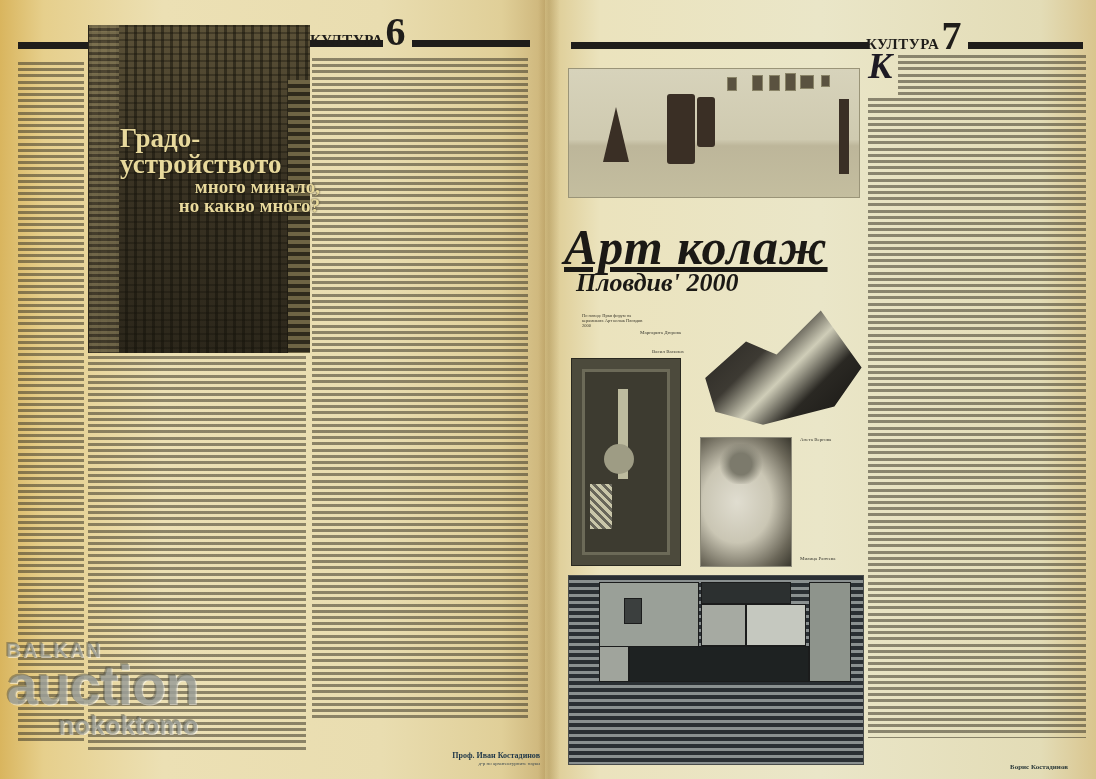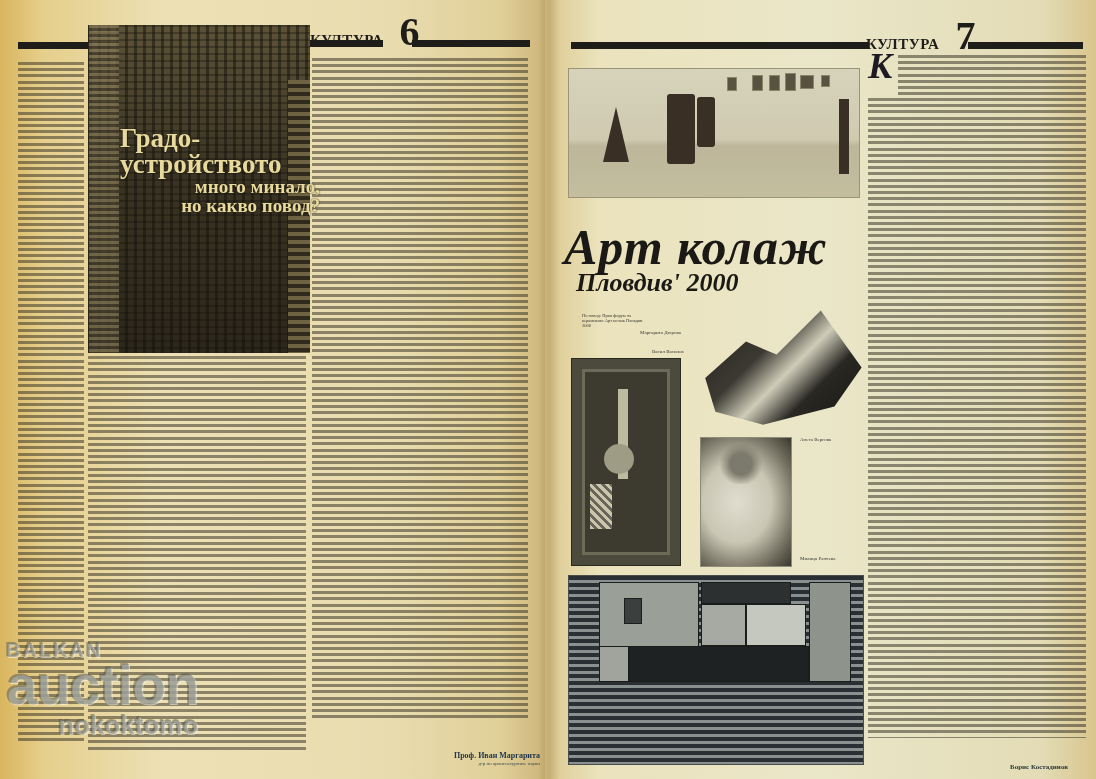--- a/index.html
+++ b/index.html
@@ -19,21 +19,21 @@
     position: absolute; left: 545px; top: 0; width: 551px; height: 779px;
     background: linear-gradient(90deg, #dcc98f 0%, #ebe3bd 10%, #eae6c8 50%, #e3dcb6 90%, #d9c58e 100%);
   }
   .gutter {
     position: absolute; left: 538px; top: 0; width: 22px; height: 779px;
     background: linear-gradient(90deg, rgba(170,140,70,0.0), rgba(150,120,60,0.35), rgba(170,140,70,0.0));
   }
   
   .rule { position: absolute; height: 7px; background: #1f1d1a; }
   .section-head {
-    position: absolute; display: flex; align-items: flex-end; gap: 16px;
+    position: absolute; display: flex; align-items: flex-end; gap: 2px;
     font-family: "Liberation Serif", serif; font-weight: bold; color: #1f1d1a;
   }
   .section-head .sec-label { font-size: 15px; letter-spacing: 0.5px; line-height: 1; }
   .section-head .sec-num { font-size: 40px; line-height: 0.8; font-weight: 900; }
 
   
   .textcol {
     position: absolute; overflow: hidden;
     font-size: 5px; line-height: 6.2px; color: #4a4535; text-align: justify;
   }
@@ -91,20 +91,21 @@
   .poster { position: absolute; background: #5a5240; border: 1px solid #8a8468; }
 
   .big-k {
     position: absolute; left: 868px; top: 48px; font-size: 36px; font-style: italic;
     font-weight: bold; color: #1d1a24; font-family: "Liberation Serif", serif; line-height: 1;
   }
   .title-art {
     position: absolute; left: 564px; top: 222px; font-family: "Liberation Serif", serif;
     font-style: italic; font-weight: bold; font-size: 50px; line-height: 1; color: #1b1915;
     letter-spacing: 1px;
+    text-decoration: underline;
   }
   .title-city {
     position: absolute; left: 576px; top: 270px; font-family: "Liberation Serif", serif;
     font-weight: bold; font-size: 26px; line-height: 1; color: #1b1915; font-style: italic;
   }
   .caption-small { position: absolute; font-size: 4.5px; line-height: 5px; color: #3d3a2e; }
   .artist-name { position: absolute; font-size: 5px; color: #3a3a32; }
 
   .photo-painting {
     position: absolute; left: 571px; top: 358px; width: 110px; height: 208px;
@@ -181,25 +182,25 @@
   <div class="textcol" style="left:88px; top:356px; width:218px; height:395px;"><span class="txt">Градоустройството като наука и практика през XX век — история, развитие и перспективи на градската среда.</span></div>
 
   <div class="photo-city">
     <div class="tower-light"></div>
     <div class="tower-right"></div>
   </div>
   <div class="headline-city">
     <span class="l1">Градо-</span>
     <span class="l1">устройството</span>
     <span class="l2">много минало,</span>
-    <span class="l2">но какво повод?</span>
+    <span class="l2">но какво много?</span>
   </div>
 
   <div class="byline-left">
-    <span class="name">Проф. Иван Маргарита</span>
+    <span class="name">Проф. Иван Костадинов</span>
     <span class="role">д-р по архитектурните науки</span>
   </div>
 
   <div class="rule" style="left:571px; top:42px; width:298px;"></div>
   <div class="rule" style="left:968px; top:42px; width:115px;"></div>
   <div class="section-head" style="left:866px; top:20px;">
     <span class="sec-label">КУЛТУРА</span>
     <span class="sec-num">7</span>
   </div>
 

